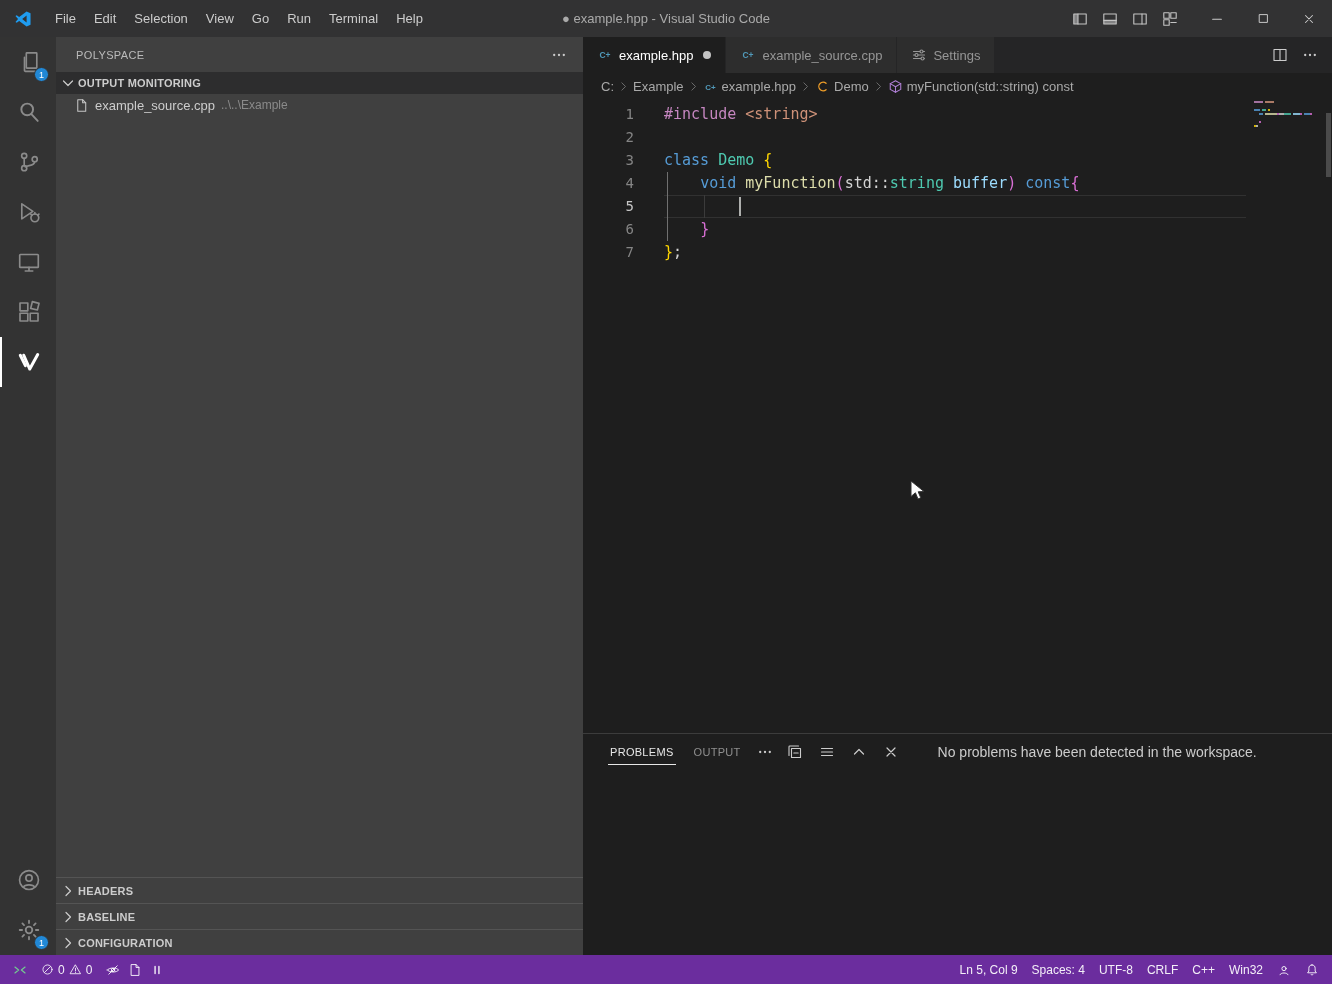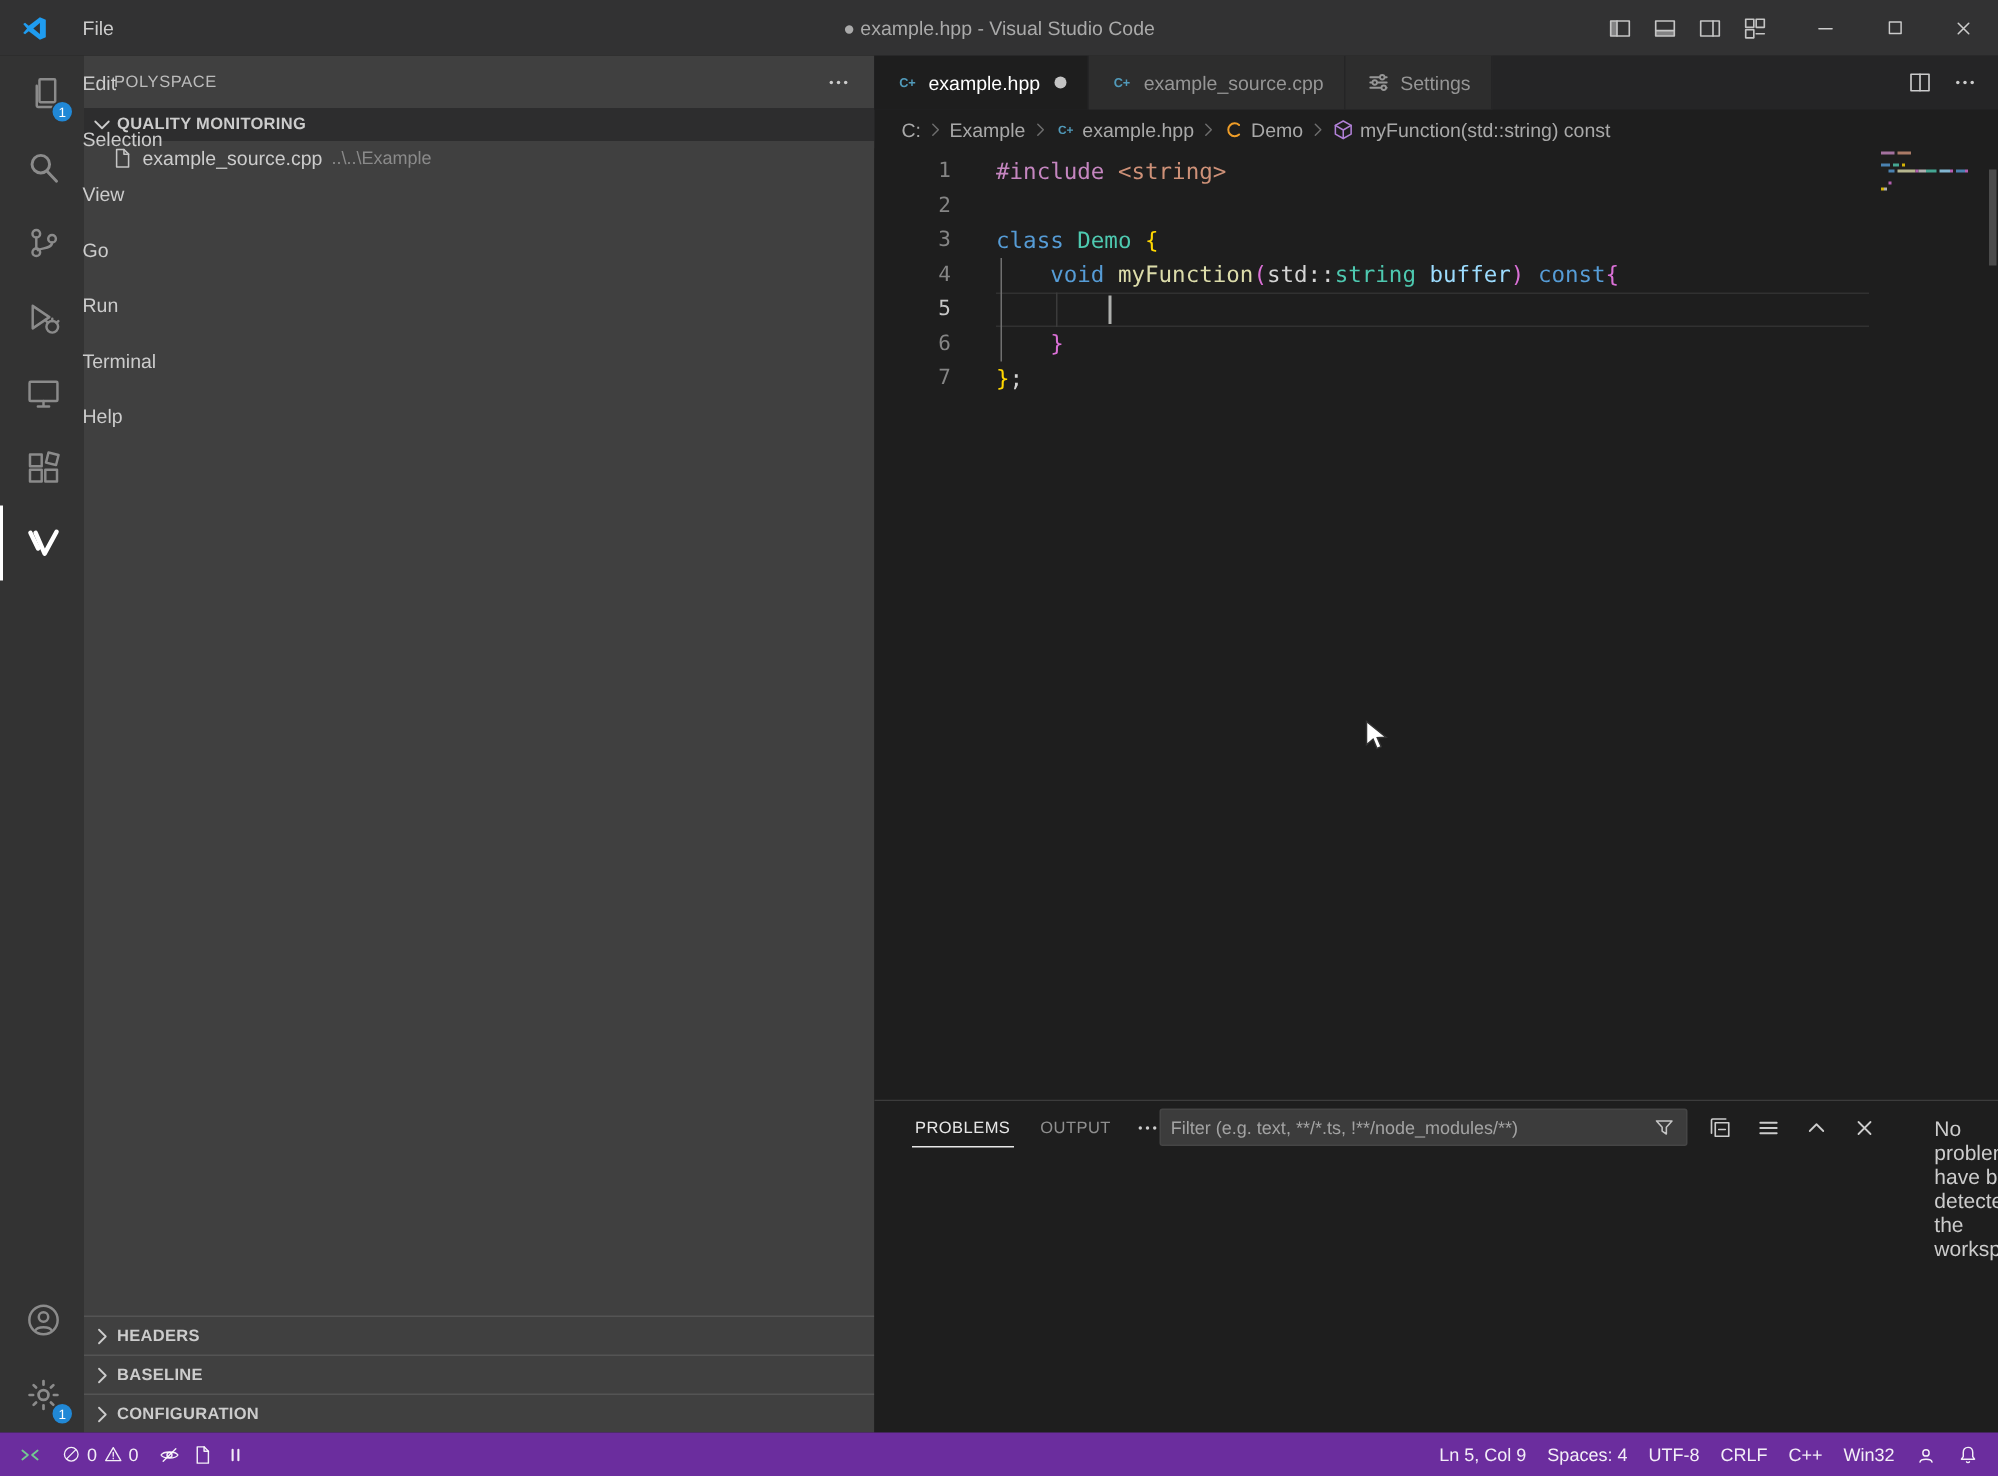--- a/index.html
+++ b/index.html
@@ -3,21 +3,21 @@
 <meta charset="utf-8">
 <style>
   * { box-sizing: border-box; margin: 0; padding: 0; }
   html,body { width:1332px; height:984px; overflow:hidden; }
   body { background:#1e1e1e; font-family:"Liberation Sans",sans-serif; color:#cccccc; }
   #app { position:relative; width:1332px; height:984px; display:flex; flex-direction:column; user-select:none; }
 
   
   .titlebar { height:37px; background:#323233; display:flex; align-items:center; position:relative; flex:none; }
   .logo { width:46px; display:flex; align-items:center; justify-content:center; }
-  .menubar { display:flex; height:100%;flex-direction:column; }
+  .menubar { display:flex; height:100%; }
   .menu-item { padding:0 9px; font-size:13px; color:#cccccc; line-height:37px; cursor:default; }
   .window-title { position:absolute; left:50%; transform:translateX(-50%); font-size:13px; color:#aaaaaa; white-space:nowrap; }
   .titlebar-right { margin-left:auto; display:flex; align-items:center; height:100%; }
   .layout-controls { display:flex; align-items:center; gap:2px; margin-right:10px; color:#c5c5c5; }
   .layout-btn { width:28px; height:26px; display:flex; align-items:center; justify-content:center; border-radius:4px; }
   .window-btn { width:46px; height:37px; display:flex; align-items:center; justify-content:center; color:#cccccc; }
 
   
   .main { display:flex; height:918px; flex:none; }
 
@@ -295,21 +295,21 @@
           </span>
       </div>
       <div class="section-header">
         <span class="section-chev">
             <span class="icn">
               <svg width="16" height="16" viewBox="0 0 16 16" fill="none" stroke="currentColor" stroke-width="1.2" stroke-linecap="round" stroke-linejoin="round">
                 <path d="M3.5 6 L8 10.5 L12.5 6"></path>
               </svg>
             </span>
           </span>
-        <span class="section-label">QUALITY MONITORING</span>
+        <span class="section-label">OUTPUT MONITORING</span>
       </div>
       <div class="file-row">
         <span class="file-icon">
             <span class="icn">
               <svg width="15" height="15" viewBox="0 0 16 16" fill="none" stroke="currentColor" stroke-width="1.1" stroke-linecap="round" stroke-linejoin="round">
                 <path d="M4 1.8 H9.2 L12.5 5.1 V14.2 H4 Z"></path>
                 <path d="M9.2 1.8 V5.1 H12.5"></path>
               </svg>
             </span>
           </span>
@@ -538,30 +538,20 @@
           <span class="panel-more">
               <span class="icn">
                 <svg width="16" height="16" viewBox="0 0 16 16" fill="none" stroke="none" stroke-linecap="round" stroke-linejoin="round">
                   <circle cx="3.2" cy="8" r="1.15" fill="currentColor" stroke="none"></circle>
                   <circle cx="8" cy="8" r="1.15" fill="currentColor" stroke="none"></circle>
                   <circle cx="12.8" cy="8" r="1.15" fill="currentColor" stroke="none"></circle>
                 </svg>
               </span>
             </span>
           <div class="panel-header-spacer"></div>
-          <div class="panel-filter">
-            <input type="text" placeholder="Filter (e.g. text, **/*.ts, !**/node_modules/**)" style="">
-            <span class="filter-funnel">
-                <span class="icn">
-                  <svg width="15" height="15" viewBox="0 0 16 16" fill="none" stroke="currentColor" stroke-width="1.1" stroke-linecap="round" stroke-linejoin="round">
-                    <path d="M2.5 3.5 H13.5 L9.5 8 V12.8 L6.5 10.8 V8 Z"></path>
-                  </svg>
-                </span>
-              </span>
-          </div>
           <div class="panel-actions">
             <span class="panel-action">
                 <span class="icn">
                   <svg width="16" height="16" viewBox="0 0 16 16" fill="none" stroke="currentColor" stroke-width="1.1" stroke-linecap="round" stroke-linejoin="round">
                     <rect x="4.5" y="4.5" width="9" height="9"></rect>
                     <path d="M6.8 9 H11.2"></path>
                     <path d="M2 11.5 V2.8 A.8.8 0 0 1 2.8 2 H11.5"></path>
                   </svg>
                 </span>
               </span>

